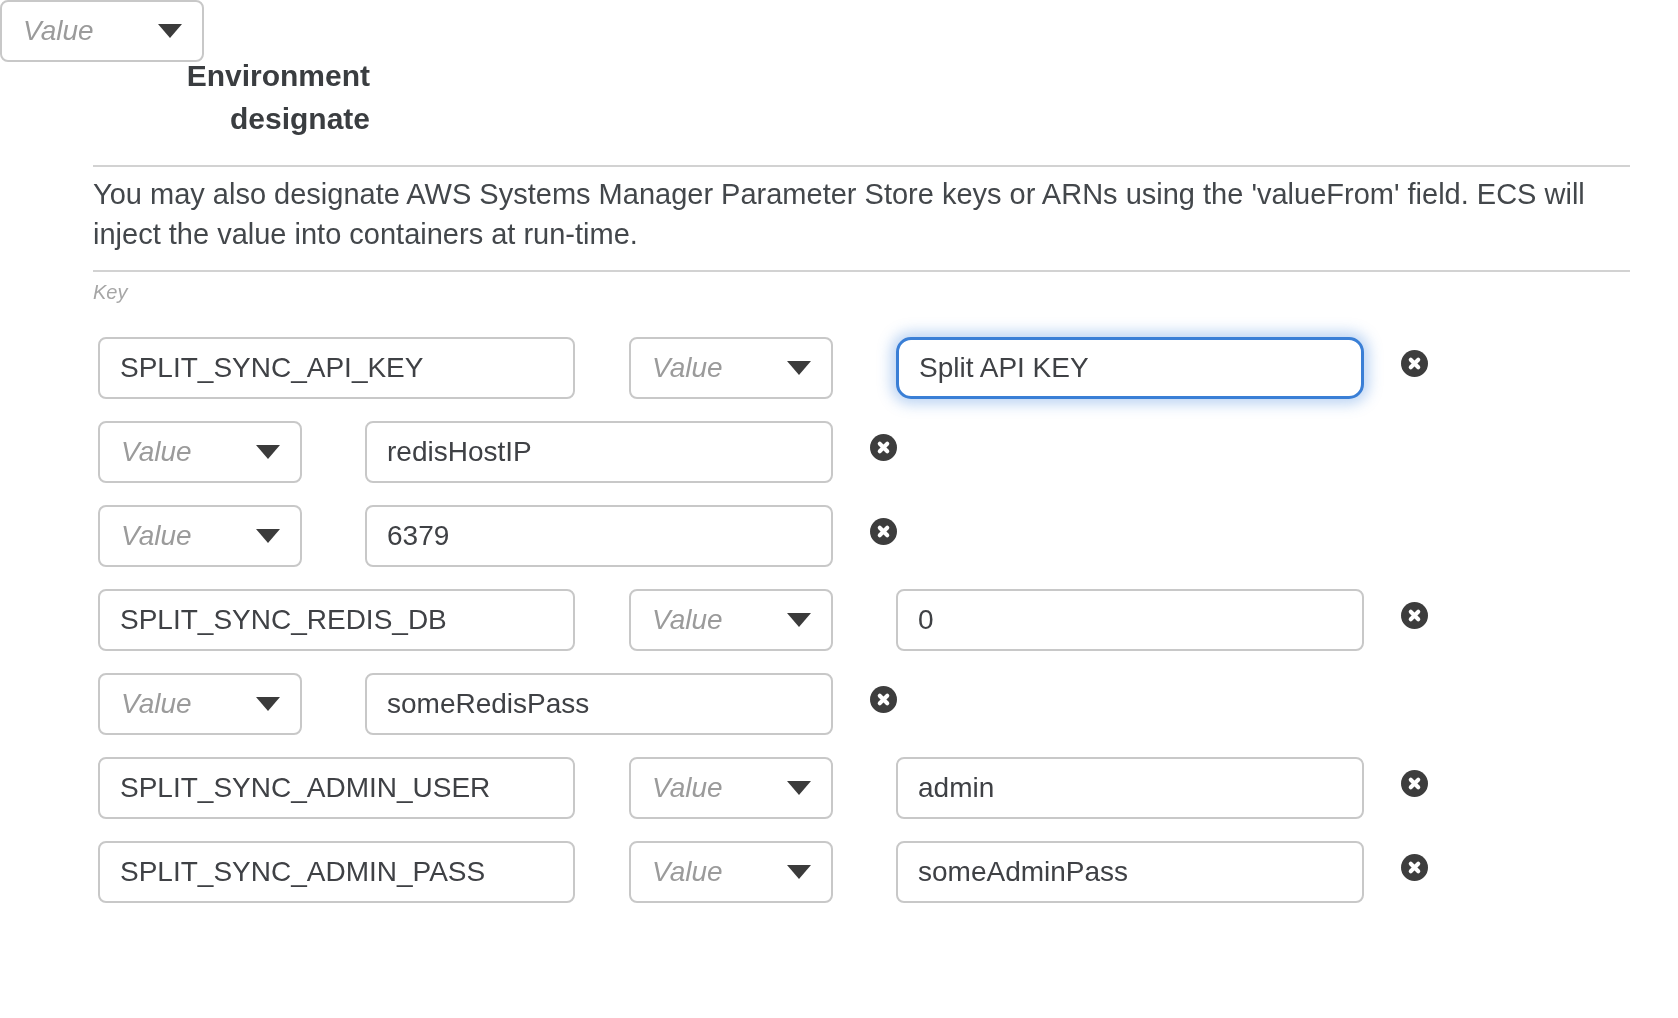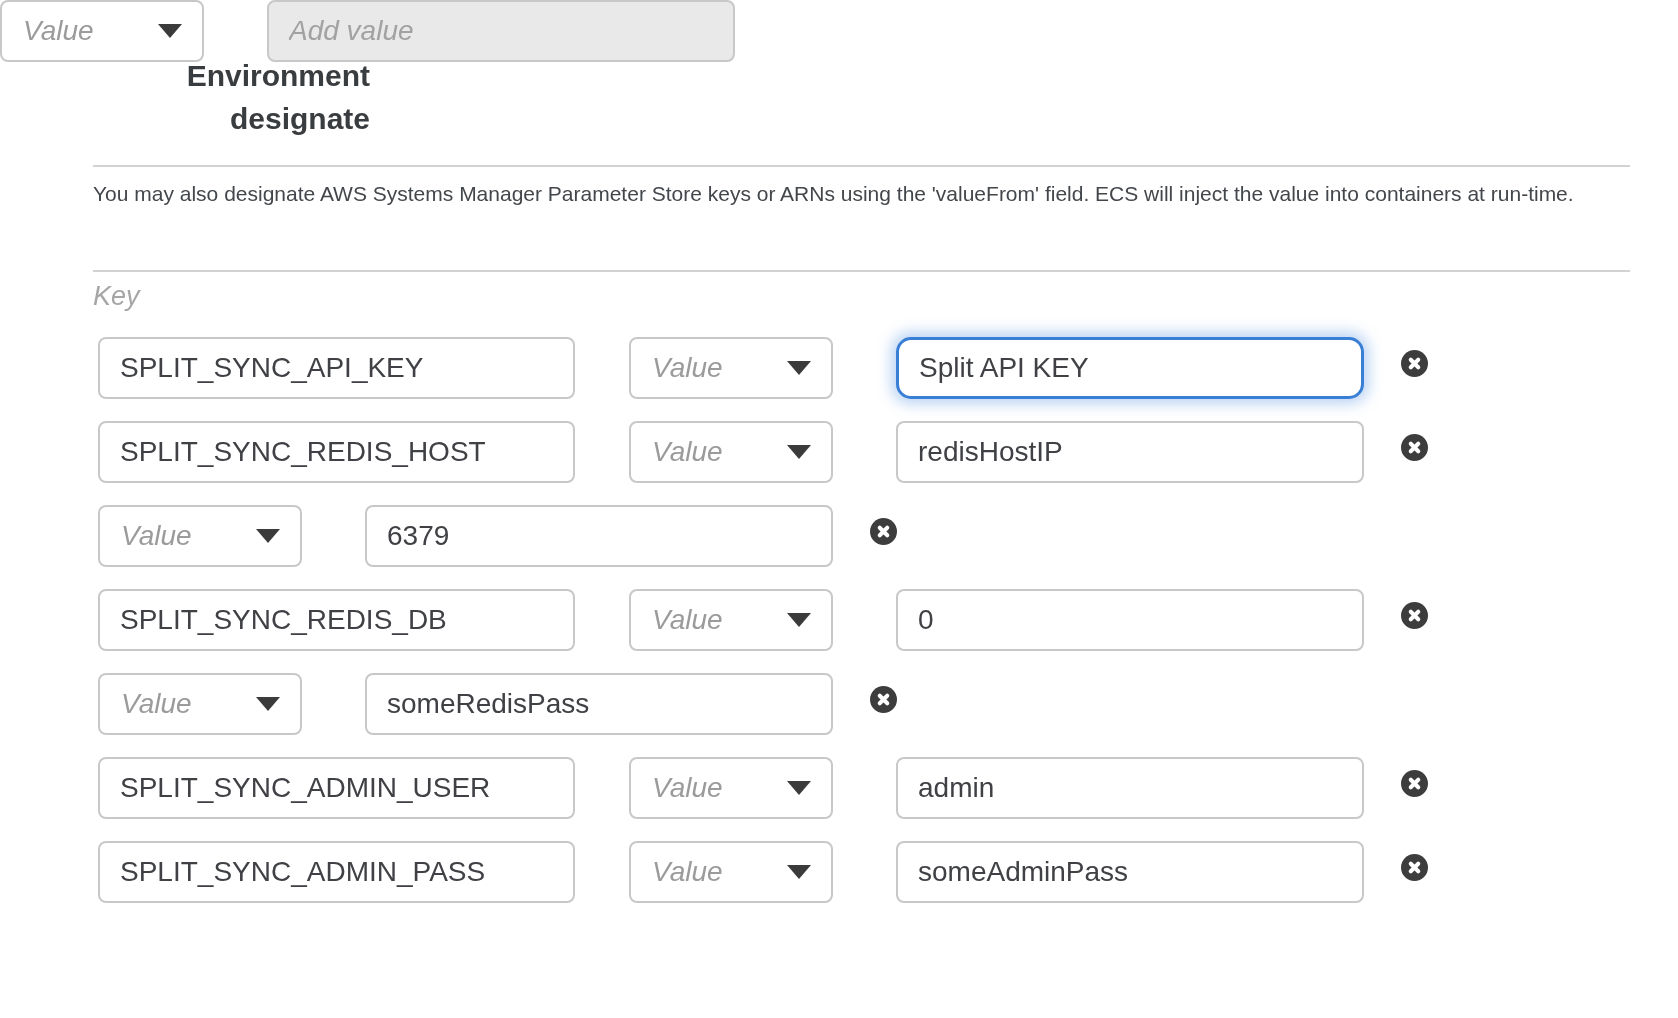--- a/index.html
+++ b/index.html
@@ -21,26 +21,26 @@
 
   .divider {
     position: absolute; left: 93px; width: 1537px; height: 0;
     border-top: 2px solid #d2d2d2;
   }
   .divider-top { top: 165px; }
   .divider-mid { top: 270px; }
 
   .description {
     position: absolute; left: 93px; top: 174px; width: 1537px;
-    font-size: 21px; line-height: 40px; color: #43474b;
+    font-size: 29px; line-height: 40px; color: #43474b;
   }
 
   .key-header {
     position: absolute; left: 93px; top: 281px;
-    font-size: 27px; font-style: italic; color: #a6a6a6;
+    font-size: 20px; font-style: italic; color: #a6a6a6;
   }
 
   .rows { position: absolute; left: 98px; top: 337px; }
 
   .row { display: flex; align-items: stretch; height: 62px; margin-bottom: 22px; }
 
   .text-box {
     height: 62px;
     border: 2px solid var(--input-border, #c8c8c8);
     border-radius: 8px;
@@ -117,21 +117,20 @@
       </div>
       <input class="text-box value-input focused" type="text" value="Split API KEY" style="">
       <button class="remove-btn">
         <svg width="15" height="15" viewBox="0 0 24 24">
           <path d="M6 6 L18 18 M18 6 L6 18" stroke="#ffffff" stroke-width="6.5" stroke-linecap="round" fill="none"></path>
         </svg>
       </button>
     </div>
 
     <div class="row">
-      <input class="text-box key-input" type="text" value="SPLIT_SYNC_REDIS_HOST" style="">
       <div class="type-select">
         <span class="type-label">Value</span>
         <span class="caret"></span>
       </div>
       <input class="text-box value-input" type="text" value="redisHostIP" style="">
       <button class="remove-btn">
         <svg width="15" height="15" viewBox="0 0 24 24">
           <path d="M6 6 L18 18 M18 6 L6 18" stroke="#ffffff" stroke-width="6.5" stroke-linecap="round" fill="none"></path>
         </svg>
       </button>
@@ -204,16 +203,15 @@
         </svg>
       </button>
     </div>
   </div>
 
 <div class="row">
       <div class="type-select">
         <span class="type-label">Value</span>
         <span class="caret"></span>
       </div>
-      <input class="text-box value-input add-value-input" type="text" placeholder="Add value" style="">
       <span class="remove-spacer"></span>
     </div>
   </div>
 
 </body></html>

